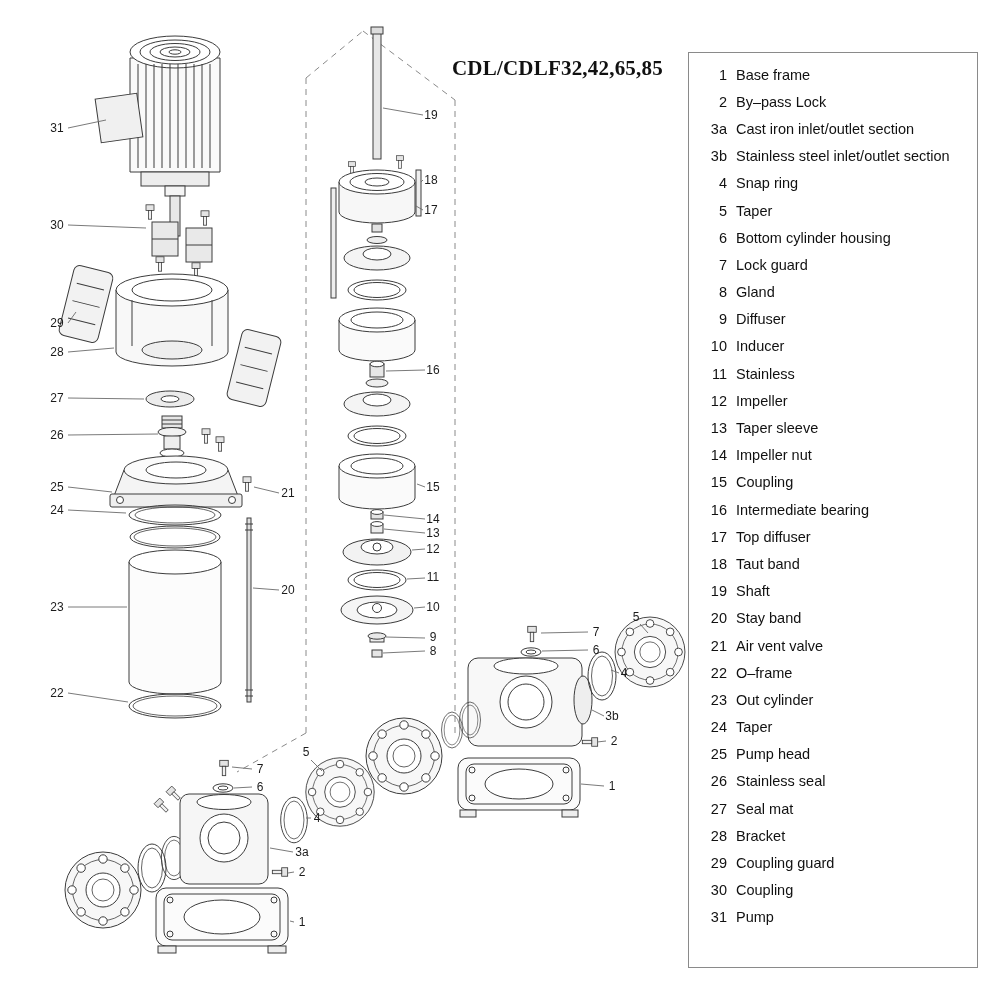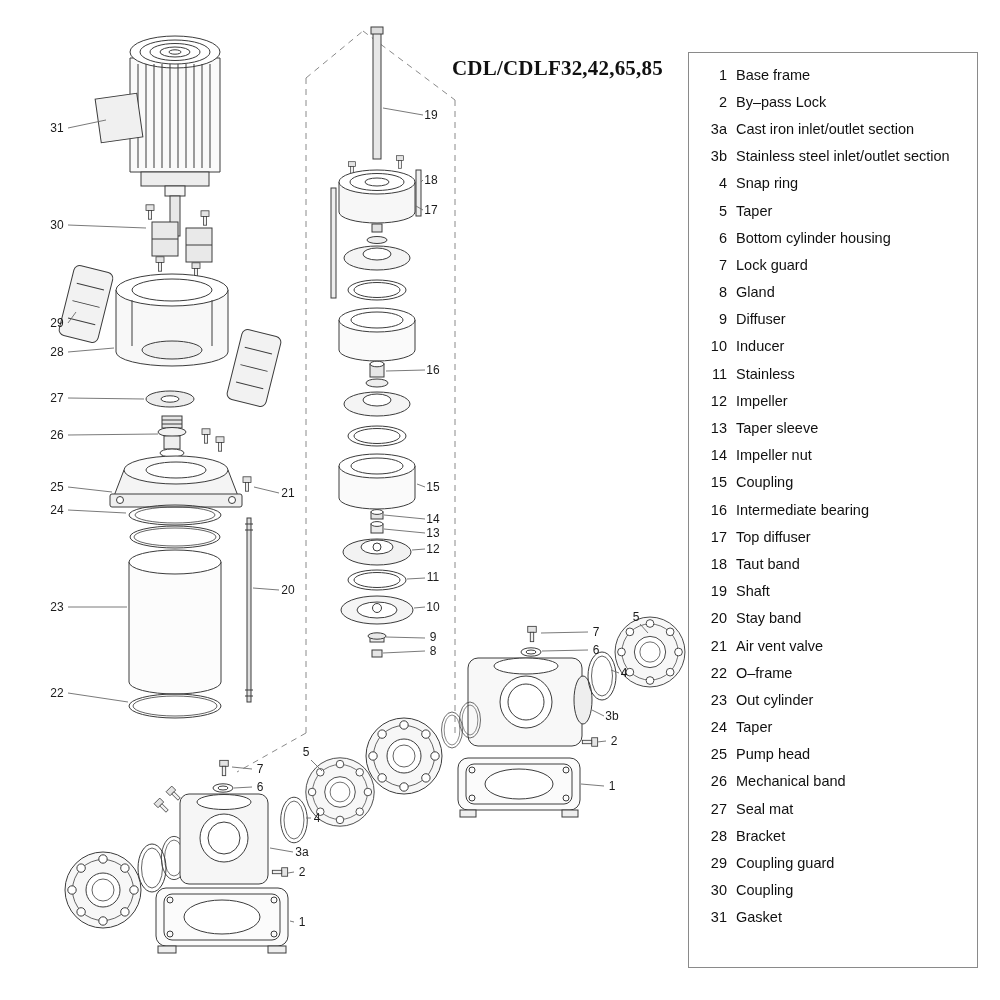--- a/index.html
+++ b/index.html
@@ -492,38 +492,38 @@
         <div class="part-row">
           <span class="part-num">24</span>
           <span class="part-name">Taper</span>
         </div>
         <div class="part-row">
           <span class="part-num">25</span>
           <span class="part-name">Pump head</span>
         </div>
         <div class="part-row">
           <span class="part-num">26</span>
-          <span class="part-name">Mechanical band</span>
+          <span class="part-name">Stainless seal</span>
         </div>
         <div class="part-row">
           <span class="part-num">27</span>
           <span class="part-name">Seal mat</span>
         </div>
         <div class="part-row">
           <span class="part-num">28</span>
           <span class="part-name">Bracket</span>
         </div>
         <div class="part-row">
           <span class="part-num">29</span>
           <span class="part-name">Coupling guard</span>
         </div>
         <div class="part-row">
           <span class="part-num">30</span>
           <span class="part-name">Coupling</span>
         </div>
         <div class="part-row">
           <span class="part-num">31</span>
-          <span class="part-name">Gasket</span>
+          <span class="part-name">Pump</span>
         </div>
       </div>
   </div>
 
 </div>
 
 </body></html>

